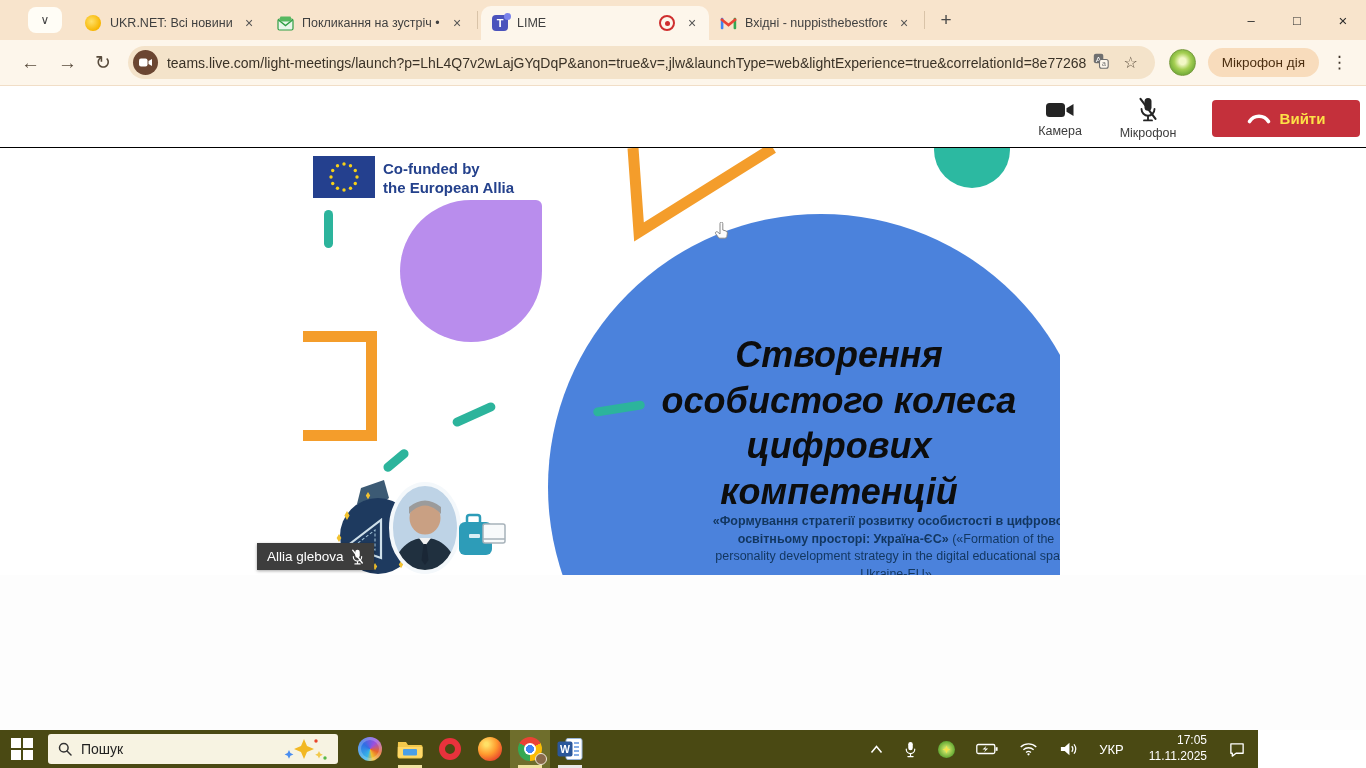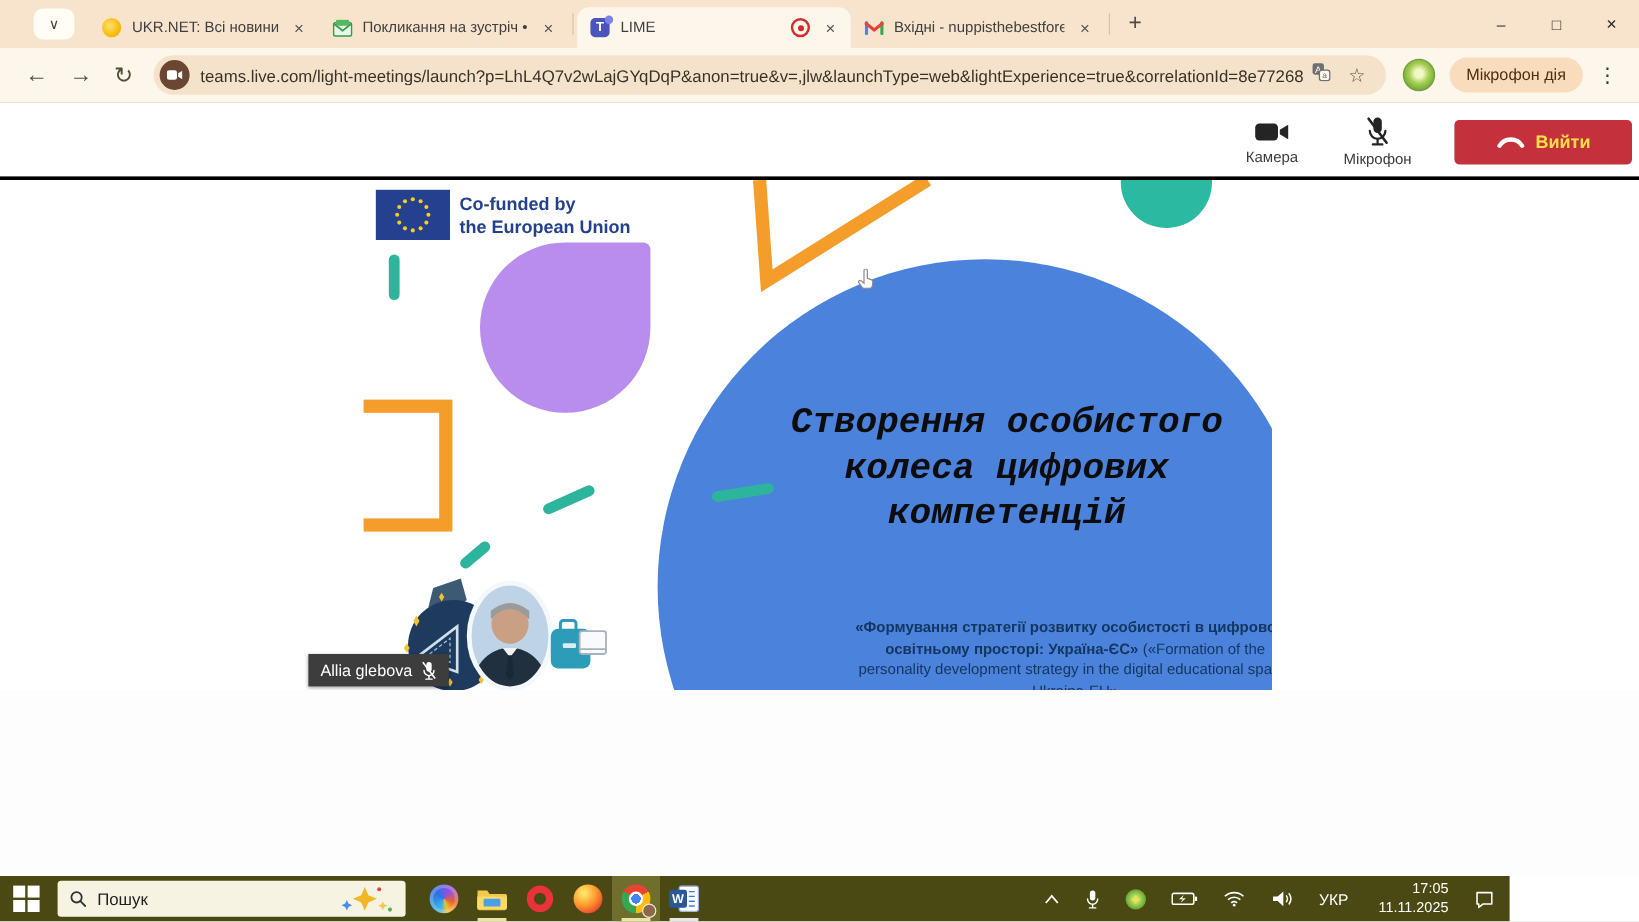--- a/index.html
+++ b/index.html
@@ -46,30 +46,30 @@
 
   
   .teamsbar{position:absolute;top:86px;left:0;width:1366px;height:61px;background:#fff;}
   .tcontrols{position:absolute;right:6px;top:11px;display:flex;align-items:center;gap:16px;}
   .tctrl{display:flex;flex-direction:column;align-items:center;width:72px;color:#242424;}
   .tctrl .lbl{font-size:12.5px;color:#3c3c3c;margin-top:4px;}
   .leavebtn{height:37px;min-width:148px;background:#c4303b;border:none;border-radius:4px;color:#fde047;
             font-weight:bold;font-size:15px;font-family:inherit;display:flex;align-items:center;justify-content:center;gap:9px;margin-left:12px;}
 
   
-  .stage{position:absolute;top:147px;left:0;width:1366px;height:428px;background:#fff;border-top:3px solid #000000;}
+  .stage{position:absolute;top:147px;left:0;width:1366px;height:428px;background:#fff;border-top:1px solid #000000;}
   .slide{position:absolute;left:303px;top:0;width:757px;height:428px;background:#fff;overflow:hidden;}
   .euflag{position:absolute;left:10px;top:8px;}
   .eutext{position:absolute;left:80px;top:12px;font-size:15px;font-weight:bold;color:#24418c;line-height:1.25;}
   .tealbar{position:absolute;left:21px;top:62px;width:9px;height:38px;border-radius:5px;background:#2cb49c;}
   .purple{position:absolute;left:97px;top:52px;width:142px;height:142px;background:#b98ded;border-radius:71px 6px 71px 71px;}
   .tealcircle{position:absolute;left:631px;top:-36px;width:76px;height:76px;border-radius:50%;background:#2cb9a1;}
   .bluecircle{position:absolute;left:245px;top:66px;width:546px;height:546px;border-radius:50%;background:#4b82dc;}
   .slidetitle{position:absolute;left:340px;top:184px;width:392px;text-align:center;
-              font-family:Liberation Mono, monospace;font-style:italic;font-weight:bold;font-size:30px;
+              font-family:Liberation Sans, sans-serif;font-style:italic;font-weight:bold;font-size:36px;
               line-height:1.27;color:#0d0d0d;}
   .slidesub{position:absolute;left:393px;top:349px;width:368px;text-align:center;font-size:12.5px;
             line-height:1.4;color:#12365f;}
   .slidesub .b{font-weight:bold;}
   .orangesq{position:absolute;left:-14px;top:183px;width:88px;height:110px;border:11px solid #f49d2b;box-sizing:border-box;}
   .dash{position:absolute;height:9px;border-radius:5px;background:#2cb49c;}
   .chevsvg{position:absolute;left:318px;top:0;}
   .illus{position:absolute;left:28px;top:330px;}
   .presenterpill{position:absolute;left:257px;top:395px;height:27px;background:#3d3d3d;color:#fff;
                  display:flex;align-items:center;gap:7px;padding:0 10px;font-size:13.5px;
@@ -253,21 +253,21 @@
           <circle cx="31" cy="34" r="1.7"></circle>
             <circle cx="24.5" cy="32.3" r="1.7"></circle>
             <circle cx="19.7" cy="27.5" r="1.7"></circle>
           <circle cx="18" cy="21" r="1.7"></circle>
             <circle cx="19.7" cy="14.5" r="1.7"></circle>
             <circle cx="24.5" cy="9.7" r="1.7"></circle>
         </g>
       </svg>
       <div class="eutext">
         <div>Co-funded by</div>
-        <div>the European Union</div>
+        <div>the European Allia</div>
       </div>
 
       <div class="tealbar"></div>
       <div class="purple"></div>
       <svg class="chevsvg" width="160" height="95" viewBox="0 0 160 95">
         <polyline points="12,0 18,84 152,0" fill="none" stroke="#f49d2b" stroke-width="11"></polyline>
       </svg>
       <div class="tealcircle"></div>
       <div class="bluecircle"></div>
       <div class="orangesq"></div>

